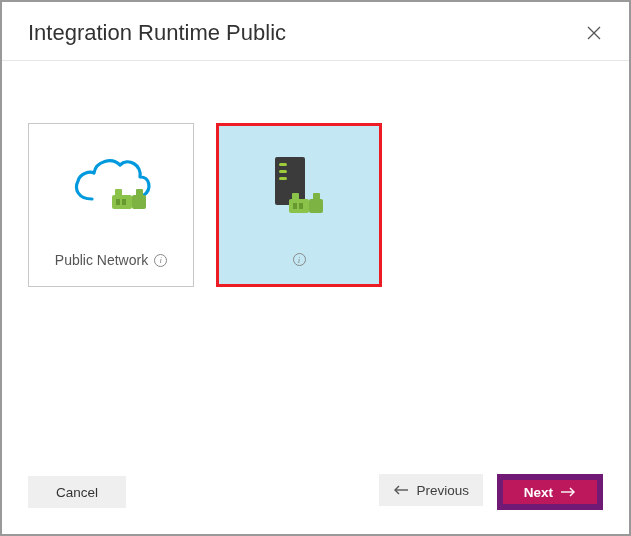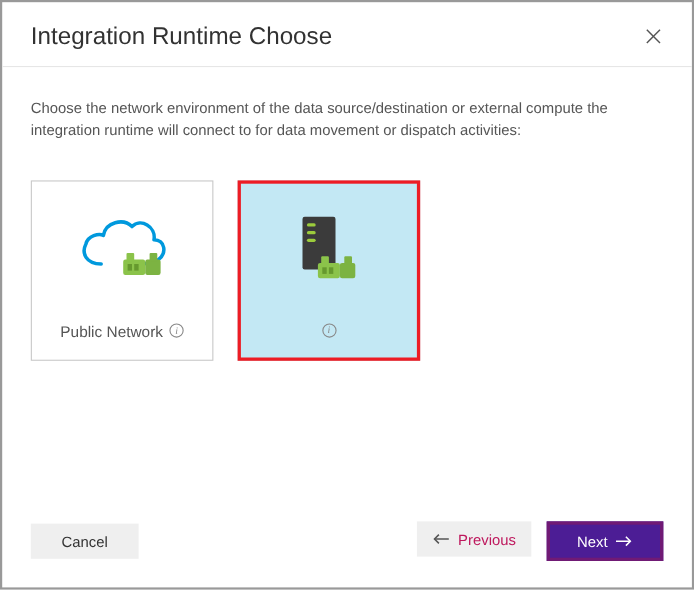--- a/index.html
+++ b/index.html
@@ -109,45 +109,45 @@
       font-size: 13.5px;
       font-family: inherit;
       cursor: pointer;
       display: inline-flex;
       align-items: center;
       justify-content: center;
       gap: 7px;
       padding: 0 14px;
     }
     .btn-cancel { background: #efefef; color: #333; }
-    .btn-prev { background: #efefef; color: #be185d; }
+    .btn-prev { background: #efefef; color: #404040; }
     .btn-next {
-      background: #4c1d95;
+      background: #be185d;
       color: #fff;
-      border: 3px solid #701a75;
+      border: 6px solid #701a75;
       min-width: 106px;
       height: 36px;
+      font-weight: bold;
     }
     .arrow-left, .arrow-right { display:inline-flex; }
   </style>
 </head>
 <body>
 
 <div class="header">
-  <div class="title">Integration Runtime Choose</div>
+  <div class="title">Integration Runtime Public</div>
   <div class="close-btn">
     <svg width="14" height="14" viewBox="0 0 14 14">
         <line x1="1" y1="1" x2="13" y2="13" stroke="#555" stroke-width="1.3"></line>
         <line x1="13" y1="1" x2="1" y2="13" stroke="#555" stroke-width="1.3"></line>
       </svg>
   </div>
 </div>
 
 <div class="content">
-  <p class="description">Choose the network environment of the data source/destination or external compute the integration runtime will connect to for data movement or dispatch activities:</p>
 
   <div class="cards">
 
     <div class="card">
       <div class="card-icon-wrap">
         <svg width="86" height="66" viewBox="0 0 86 66">
           <path d="M24 44 C10 44 6 34 10 26 C12 18 22 16 26 18 C28 6 44 2 52 10 C60 2 74 10 72 22 C82 22 84 34 76 40 C72 44 62 44 58 44" fill="none" stroke="#0099dd" stroke-width="3.2" stroke-linecap="round" stroke-linejoin="round"></path>
           <g transform="translate(44,34)">
             <rect x="0" y="6" width="20" height="14" rx="2" fill="#8bc34a"></rect>
             <rect x="20" y="6" width="14" height="14" rx="2" fill="#7cb342"></rect>

